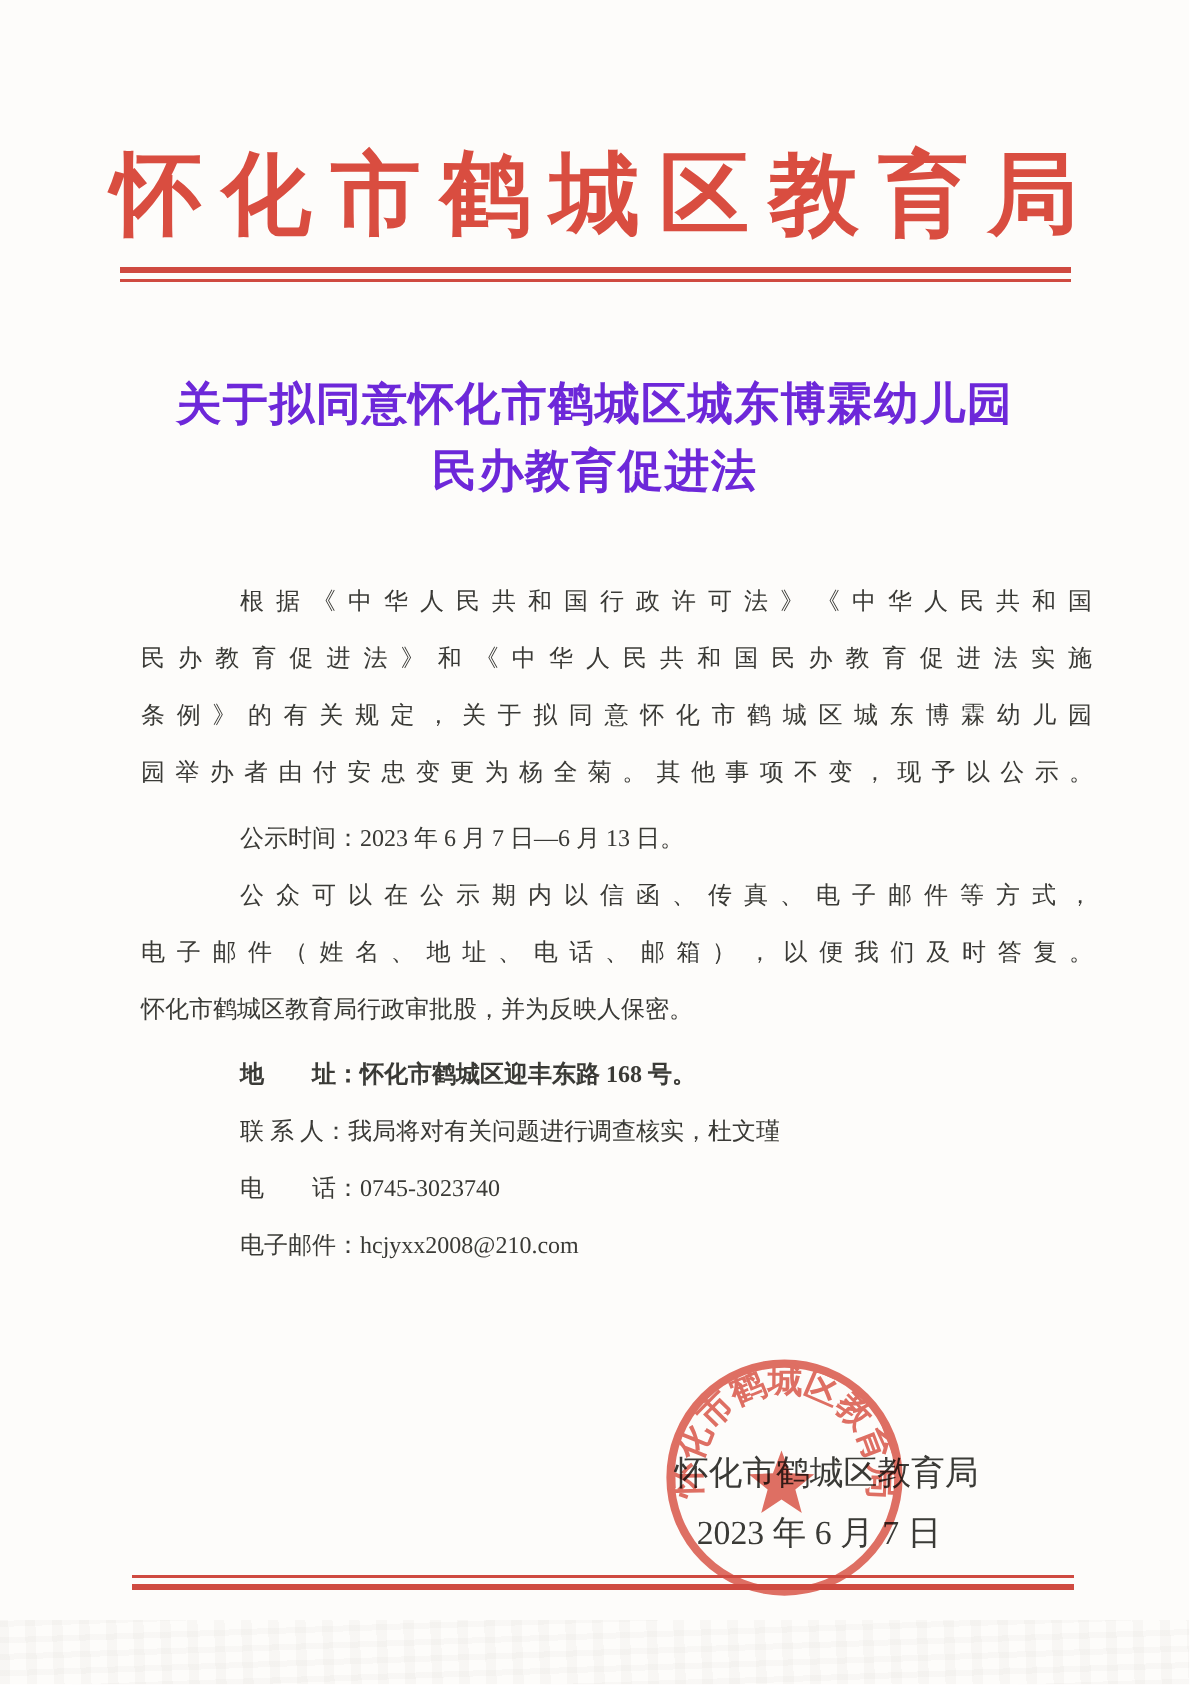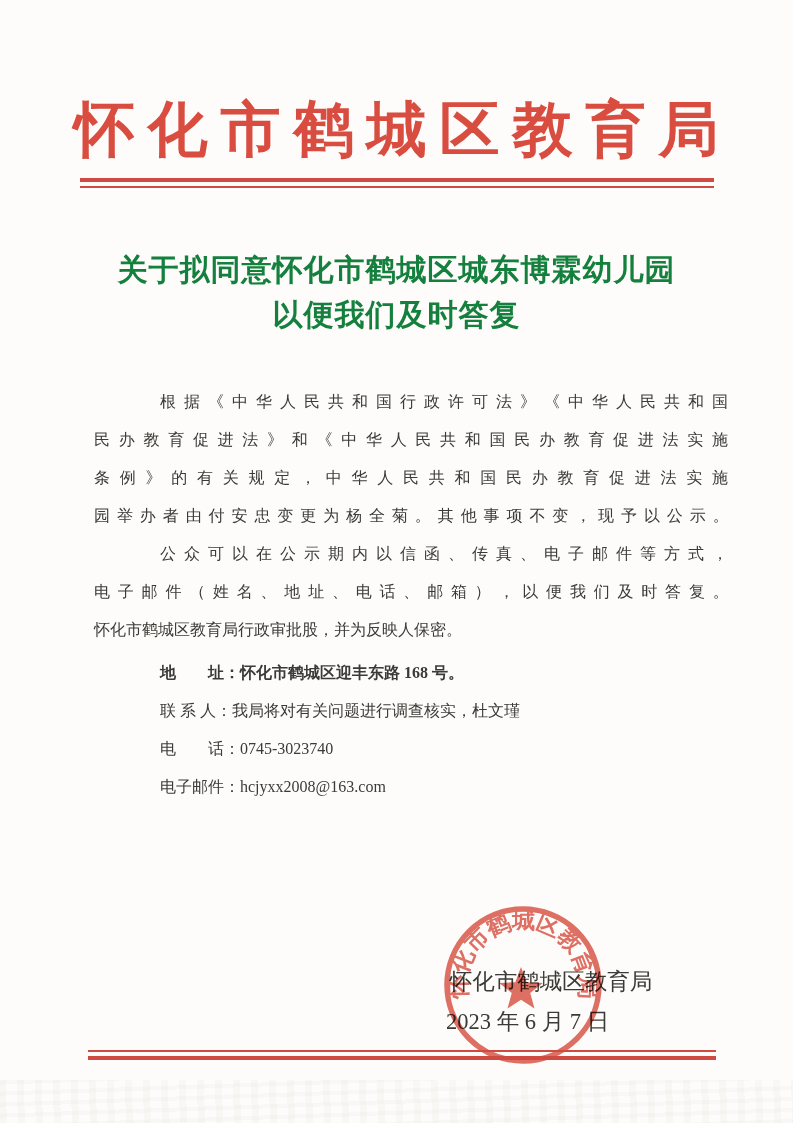--- a/index.html
+++ b/index.html
@@ -15,41 +15,41 @@
     color:#d94d40;letter-spacing:13px;text-indent:13px;white-space:nowrap;
   }
   .rule{position:absolute;background:#cf4a40;}
   .rule-top-thick{top:178px;left:80px;width:634px;height:4px;}
   .rule-top-thin {top:186px;left:80px;width:634px;height:2px;}
   .rule-bot-thin {top:1050px;left:88px;width:628px;height:2px;}
   .rule-bot-thick{top:1056px;left:88px;width:628px;height:4px;}
   
   .doc-title{
     position:absolute;top:247px;left:0;right:0;text-align:center;
-    font-size:30px;line-height:45px;font-weight:bold;color:#15803d;
+    font-size:30px;line-height:45px;font-weight:bold;color:#6d28d9;
     letter-spacing:1px;
   }
   
   .body-text{
     position:absolute;top:383px;left:94px;width:634px;
     font-size:16px;line-height:38px;color:#3a3a36;
   }
   .bline{text-align:left;}
   .just{text-align:justify;text-align-last:justify;}
   .first{text-indent:66px;}
   .tight{letter-spacing:-0.7px;}
   .gap-sm{margin-top:6px;}
   .gap-contact{margin-top:5px;font-weight:bold;}
   
   .sig-agency{
     position:absolute;top:966px;left:446px;width:210px;text-align:center;
     font-size:22.5px;color:#3a3a36;white-space:nowrap;
   }
   .sig-date{
-    position:absolute;top:1006px;left:446px;width:200px;
+    position:absolute;top:1006px;left:446px;width:200px;text-align:center;
     font-size:22.5px;color:#3a3a36;white-space:nowrap;
   }
   
   .seal{
     position:absolute;top:900px;left:438px;width:170px;height:170px;
     mix-blend-mode:multiply;opacity:.82;pointer-events:none;
   }
   
   .scan-noise{
     position:absolute;left:0;top:1080px;width:793px;height:43px;
@@ -63,38 +63,39 @@
 <body>
 
 <div class="page">
 
   <div class="letterhead">怀化市鹤城区教育局</div>
   <div class="rule rule-top-thick"></div>
   <div class="rule rule-top-thin"></div>
 
   <div class="doc-title">
     <div>关于拟同意怀化市鹤城区城东博霖幼儿园</div>
-    <div>以便我们及时答复</div>
+    <div>民办教育促进法</div>
   </div>
 
   <div class="body-text">
     <div class="bline just first">根据《中华人民共和国行政许可法》《中华人民共和国</div>
     <div class="bline just">民办教育促进法》和《中华人民共和国民办教育促进法实施</div>
-    <div class="bline just">条例》的有关规定，中华人民共和国民办教育促进法实施</div>
+    <div class="bline just">条例》的有关规定，关于拟同意怀化市鹤城区城东博霖幼儿园</div>
     <div class="bline just tight">园举办者由付安忠变更为杨全菊。其他事项不变，现予以公示。</div>
 
+    <div class="bline first gap-sm">公示时间：2023 年 6 月 7 日—6 月 13 日。</div>
 
     <div class="bline just first">公众可以在公示期内以信函、传真、电子邮件等方式，</div>
     <div class="bline just tight">电子邮件（姓名、地址、电话、邮箱），以便我们及时答复。</div>
     <div class="bline">怀化市鹤城区教育局行政审批股，并为反映人保密。</div>
 
     <div class="bline first gap-contact">地　　址：怀化市鹤城区迎丰东路 168 号。</div>
     <div class="bline first">联 系 人：我局将对有关问题进行调查核实，杜文瑾</div>
     <div class="bline first">电　　话：0745-3023740</div>
-    <div class="bline first">电子邮件：hcjyxx2008@163.com</div>
+    <div class="bline first">电子邮件：hcjyxx2008@210.com</div>
   </div>
 
   <div class="sig-agency">怀化市鹤城区教育局</div>
   <div class="sig-date">2023 年 6 月 7 日</div>
 
   <svg class="seal" viewBox="0 0 170 170" xmlns="http://www.w3.org/2000/svg">
     <circle cx="85" cy="85" r="76" fill="none" stroke="#d95043" stroke-width="5.5"></circle>
     <path id="sealArc" d="M 29.9 99.8 A 57 57 0 1 1 140.1 99.8" fill="none"></path>
     <text font-size="23" fill="#d95043" font-weight="bold" font-family="Liberation Serif, DejaVu Serif, serif">
       <textPath href="#sealArc" startOffset="2" textLength="205">怀化市鹤城区教育局</textPath>

